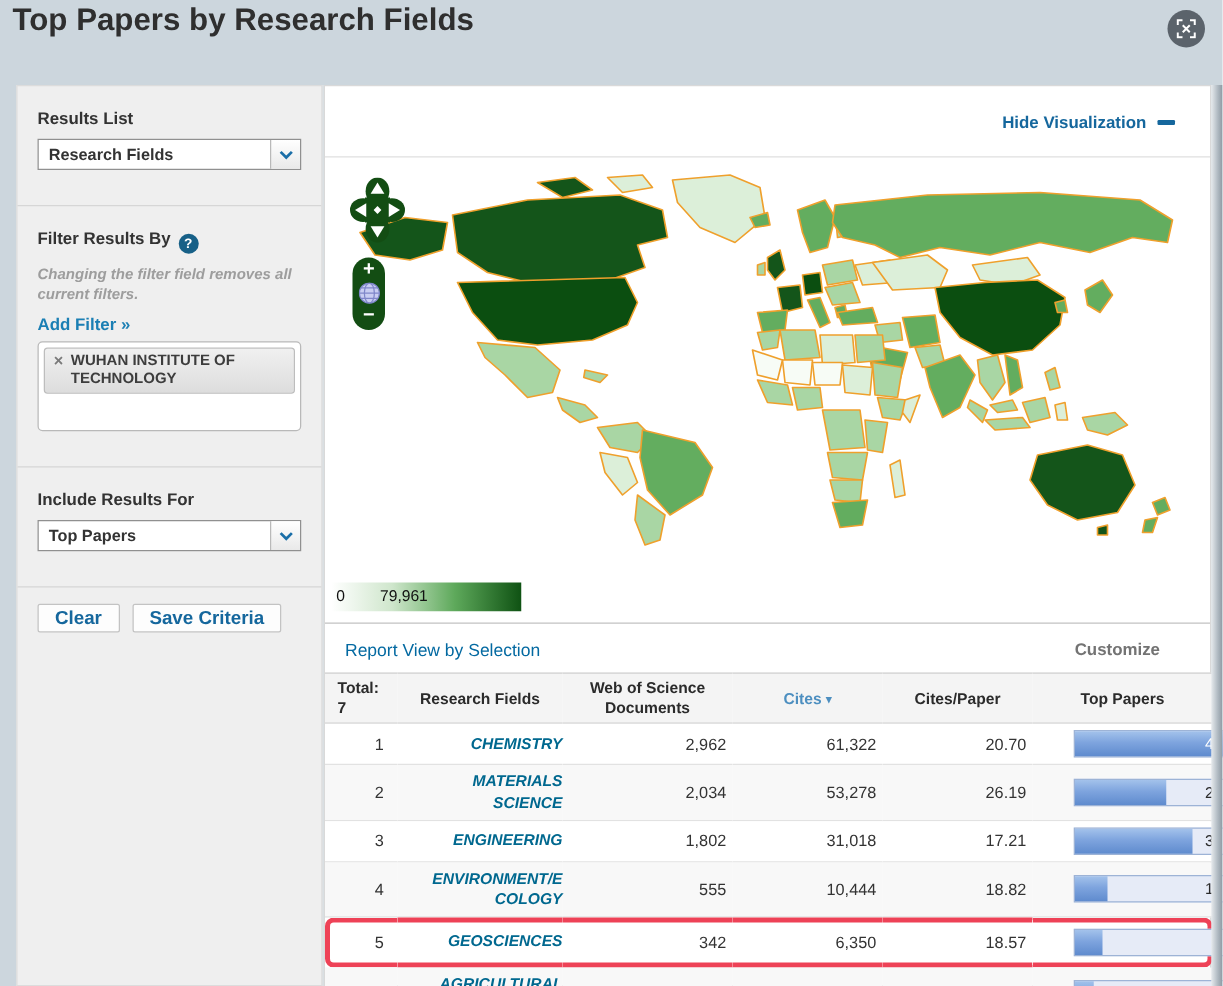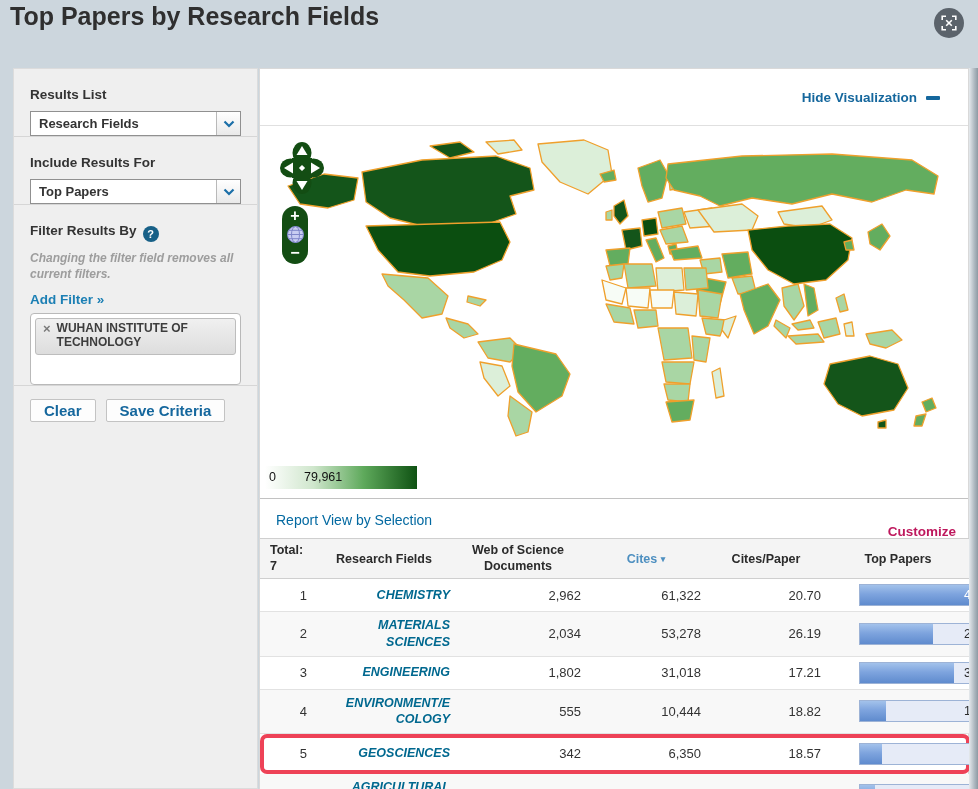--- a/index.html
+++ b/index.html
@@ -12,21 +12,21 @@
   .page-title { position:absolute; left:10px; top:2px; font-size:25px; font-weight:bold; color:#2f2f2f; }
   .fullscreen-btn {
     position:absolute; right:14px; top:8px; width:30px; height:30px; border-radius:50%;
     background:#5b636b; display:flex; align-items:center; justify-content:center; cursor:pointer;
   }
   
   .sidebar {
     position:absolute; left:13px; top:68px; width:245px; height:721px;
     background:#efefef; border:1px solid #dcdcdc;
   }
-  .side-section { padding:18px 16px 0; border-bottom:1px solid #d6d6d6; }
+  .side-section { padding:18px 16px 28px; border-bottom:1px solid #d6d6d6; }
   .side-label { font-size:13.5px; font-weight:bold; color:#333; margin-bottom:9px; }
   .selectbox {
     position:relative; height:25px; background:#fff; border:1px solid #909090;
     display:flex; align-items:center; padding-left:8px; cursor:pointer;
   }
   .selectbox .sel-text { font-size:13px; font-weight:bold; color:#333; }
   .sel-arrow {
     position:absolute; right:0; top:0; bottom:0; width:24px; border-left:1px solid #b9b9b9;
     background:linear-gradient(#ffffff,#e9e9e9); display:flex; align-items:center; justify-content:center;
   }
@@ -65,21 +65,21 @@
     justify-content:space-between; padding:2px 0 4px; cursor:pointer;
   }
   .zoom-sign { color:#fff; font-size:16px; font-weight:bold; line-height:15px; cursor:pointer; }
   .legend { position:absolute; left:5px; bottom:9px; width:152px; height:23px;
     background:linear-gradient(90deg,#ffffff 0%,#cfe6cc 32%,#5ea95b 65%,#0f5213 100%); }
   .legend-min { position:absolute; left:4px; top:4px; font-size:12.5px; color:#111; }
   .legend-max { position:absolute; left:39px; top:4px; font-size:12.5px; color:#111; }
   
   .report-header { position:relative; height:40px; border-top:1px solid #c2c2c2; }
   .report-title { position:absolute; left:16px; top:13px; font-size:14px; font-weight:normal; color:#0369a1; }
-  .customize { position:absolute; right:12px; top:13px; font-size:13.5px; font-weight:bold; color:#be185d; cursor:pointer;margin-top:12px; }
+  .customize { position:absolute; right:40px; top:13px; font-size:13.5px; font-weight:bold; color:#737373; cursor:pointer; }
   table.report { width:100%; border-collapse:separate; border-spacing:0; table-layout:fixed; }
   thead th {
     background:#f4f4f4; border-top:1px solid #cfcfcf; border-bottom:1px solid #cfcfcf;
     font-size:12.5px; font-weight:bold; color:#2b2b2b; padding:4px 2px; height:34px; vertical-align:middle;
   }
   th.c-rank { text-align:left; padding-left:10px; white-space:pre-line; line-height:1.25; }
   th.pre { white-space:pre-line; line-height:1.25; }
   th.sorted { color:#4d8fc0; cursor:pointer; }
   .sort-icon { font-size:9px; color:#4d8fc0; vertical-align:1px; }
   tbody td { border-bottom:1px solid #e2e2e2; font-size:13px; color:#333; padding:5px 0; vertical-align:middle; background:#fff; }
@@ -123,42 +123,42 @@
       <span class="sel-text">Research Fields</span>
       <span class="sel-arrow">
         <svg width="12" height="8" viewBox="0 0 12 8">
             <polyline points="1.5,1.5 6,6 10.5,1.5" fill="none" stroke="#1b6fa8" stroke-width="2.2"></polyline>
           </svg>
       </span>
     </div>
   </div>
 
   <div class="side-section">
+    <div class="side-label">
+      <span>Filter Results By</span><span class="help-circle">?</span>
+    </div>
+    <div class="filter-note">Changing the filter field removes all current filters.</div>
+    <span class="add-filter">Add Filter »</span>
+    <div class="filter-box">
+      <div class="filter-tag">
+        <span class="tag-x">×</span>
+        <span class="tag-text">WUHAN INSTITUTE OF TECHNOLOGY</span>
+      </div>
+    </div>
+  </div>
+
+  <div class="side-section">
     <div class="side-label">Include Results For</div>
     <div class="selectbox">
       <span class="sel-text">Top Papers</span>
       <span class="sel-arrow">
         <svg width="12" height="8" viewBox="0 0 12 8">
             <polyline points="1.5,1.5 6,6 10.5,1.5" fill="none" stroke="#1b6fa8" stroke-width="2.2"></polyline>
           </svg>
       </span>
-    </div>
-  </div>
-
-  <div class="side-section">
-    <div class="side-label">
-      <span>Filter Results By</span><span class="help-circle">?</span>
-    </div>
-    <div class="filter-note">Changing the filter field removes all current filters.</div>
-    <span class="add-filter">Add Filter »</span>
-    <div class="filter-box">
-      <div class="filter-tag">
-        <span class="tag-x">×</span>
-        <span class="tag-text">WUHAN INSTITUTE OF TECHNOLOGY</span>
-      </div>
     </div>
   </div>
 
   <div class="btn-row">
     <button class="btn">Clear</button>
     <button class="btn">Save Criteria</button>
   </div>
 </div>
 
 <div class="main-panel">
@@ -323,21 +323,21 @@
           <td class="c-top">
             <div class="bar full">
               <div class="bar-fill" style="width: 100%;"></div>
               <span class="bar-num">48</span>
             </div>
           </td>
         </tr>
         <tr class="shaded">
           <td class="c-rank">2</td>
           <td class="c-field"><span class="field-link">MATERIALS
-SCIENCES</span></td>
+SCIENCE</span></td>
           <td class="c-docs">2,034</td>
           <td class="c-cites">53,278</td>
           <td class="c-cpp">26.19</td>
           <td class="c-top">
             <div class="bar">
               <div class="bar-fill" style="width: 60%;"></div>
               <span class="bar-num">28</span>
             </div>
           </td>
         </tr>

